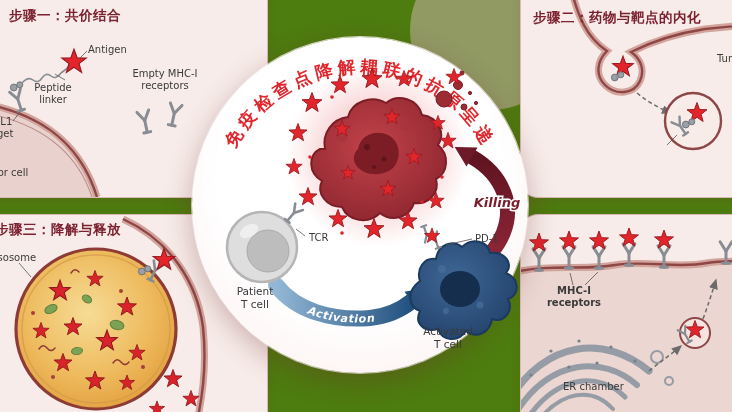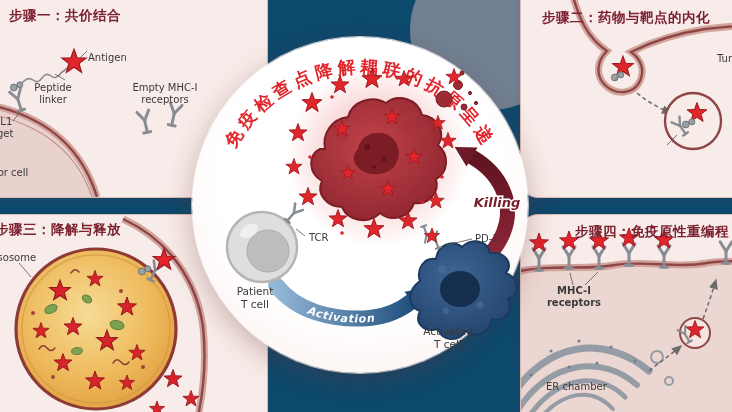--- a/index.html
+++ b/index.html
@@ -1,16 +1,16 @@
 <!DOCTYPE html>
 <html><head>
 <meta charset="utf-8">
 <style>
   html,body{margin:0;padding:0;background:#e8d5d3;}
-  .stage{position:relative;width:732px;height:412px;overflow:hidden;background:#0c4a6e;
+  .stage{position:relative;width:732px;height:412px;overflow:hidden;background:#4d7c0f;
          font-family:"DejaVu Sans","Liberation Sans",sans-serif;}
   .blob{position:absolute;border-radius:50%;z-index:1;}
   .panel{position:absolute;background:#f7ece9;border:1px solid #d9bab4;border-radius:18px;
          box-shadow:0 3px 10px rgba(120,50,50,.15);z-index:2;overflow:hidden;}
   .panel svg{position:absolute;left:0;top:0;}
   .panel-title{position:absolute;font-size:13.5px;font-weight:bold;color:#7c2130;
                letter-spacing:.5px;white-space:nowrap;z-index:3;}
   .lbl{position:absolute;font-size:10px;line-height:1.18;color:#3a3a3a;white-space:nowrap;z-index:3;}
   .lbl.ctr{text-align:center;}
   .circle{position:absolute;left:192px;top:37px;width:336px;height:336px;border-radius:50%;
@@ -64,26 +64,26 @@
         <use href="#receptor-shape" stroke="#878d93" stroke-width="2.2" fill="none" stroke-linecap="round"></use>
       </g>
       <g transform="translate(197,141) rotate(12) scale(1.35)">
         <use href="#receptor-shape" stroke="#878d93" stroke-width="2.2" fill="none" stroke-linecap="round"></use>
       </g>
       <path d="M112,68 L104,76" stroke="#555" stroke-width=".8"></path>
       <path d="M90,97 L80,91" stroke="#555" stroke-width=".8"></path>
       <path d="M38,138 L45,129" stroke="#555" stroke-width=".8"></path>
     </svg>
     <div class="panel-title" style="left:34px;top:24px;">步骤一：共价结合</div>
-    <div class="lbl" style="left:113px;top:69px;">Antigen</div>
+    <div class="lbl" style="left:113px;top:61px;">Antigen</div>
     <div class="lbl ctr" style="left:50px;top:99px;width:56px;">
       <div>Peptide</div>
       <div>linker</div>
     </div>
-    <div class="lbl ctr" style="left:146px;top:99px;width:88px;">
+    <div class="lbl ctr" style="left:146px;top:85px;width:88px;">
       <div>Empty MHC-I</div>
       <div>receptors</div>
     </div>
     <div class="lbl" style="left:8px;top:133px;">
       <div>PD-L1</div>
       <div>target</div>
     </div>
     <div class="lbl" style="left:2px;top:184px;">Tumor cell</div>
   </div>
 
@@ -103,21 +103,21 @@
       <path d="M116,110 C 128,120 140,126 150,130" fill="none" stroke="#6b6b6b" stroke-width="1.5" stroke-dasharray="4 3" marker-end="url(#m2)"></path>
 
       <circle cx="172" cy="138" r="28" fill="#f7ece8" stroke="#8e4646" stroke-width="2.4"></circle>
       <use href="#star-shape" transform="translate(176,130) scale(1.1)" fill="#e2242b" stroke="#981a20" stroke-width=".9"></use>
       <use href="#drug-shape" transform="translate(168,141)" fill="#9aa0a6" stroke="#6f757b" stroke-width="1"></use>
       <g transform="translate(164,150) rotate(-35) scale(1.1)">
         <use href="#receptor-shape" stroke="#878d93" stroke-width="2.2" fill="none" stroke-linecap="round"></use>
       </g>
       <path d="M146,162 L156,152" stroke="#555" stroke-width=".8"></path>
     </svg>
-    <div class="panel-title" style="left:21px;top:26px;">步骤二：药物与靶点的内化</div>
+    <div class="panel-title" style="left:12px;top:26px;">步骤二：药物与靶点的内化</div>
     <div class="lbl" style="left:196px;top:70px;">Tumor cell</div>
   </div>
 
   <div class="panel" style="left:-26px;top:214px;width:292px;height:222px;">
     <svg width="292" height="222" viewBox="0 0 292 222">
       <defs>
         <radialGradient id="lysg" cx="45%" cy="40%" r="65%">
           <stop offset="0%" stop-color="#f6dc96"></stop>
           <stop offset="60%" stop-color="#eebb5e"></stop>
           <stop offset="100%" stop-color="#e29e3e"></stop>
@@ -238,26 +238,25 @@
       </g>
 
       <circle cx="174" cy="118" r="15" fill="#f5e4df" stroke="#8e4646" stroke-width="2"></circle>
       <use href="#star-shape" transform="translate(174,115) scale(1.0)" fill="#e2242b" stroke="#981a20" stroke-width=".9"></use>
       <g transform="translate(168,126) rotate(-30)">
         <use href="#receptor-shape" stroke="#878d93" stroke-width="2.2" fill="none" stroke-linecap="round"></use>
       </g>
       <path d="M128,156 C 140,146 152,138 160,131" fill="none" stroke="#6b6b6b" stroke-width="1.5" stroke-dasharray="4 3" marker-end="url(#m4)"></path>
       <path d="M182,104 C 187,90 191,78 195,65" fill="none" stroke="#6b6b6b" stroke-width="1.5" stroke-dasharray="4 3" marker-end="url(#m4)"></path>
     </svg>
-    <div class="panel-title" style="left:54px;top:8px;">步骤四：免疫原性重编程</div>
     <div class="lbl ctr" style="left:20px;top:70px;width:66px;font-weight:bold;">
       <div>MHC-I</div>
       <div>receptors</div>
     </div>
-    <div class="lbl" style="left:25px;top:166px;text-align:right;">ER chamber</div>
+    <div class="lbl" style="left:42px;top:166px;text-align:right;">ER chamber</div>
   </div>
 
   <div class="circle">
     <svg width="336" height="336" viewBox="0 0 336 336">
       <defs>
         <radialGradient id="glowg" cx="50%" cy="50%" r="50%">
           <stop offset="0%" stop-color="rgba(226,32,38,.5)"></stop>
           <stop offset="55%" stop-color="rgba(226,32,38,.18)"></stop>
           <stop offset="100%" stop-color="rgba(226,32,38,0)"></stop>
         </radialGradient>

